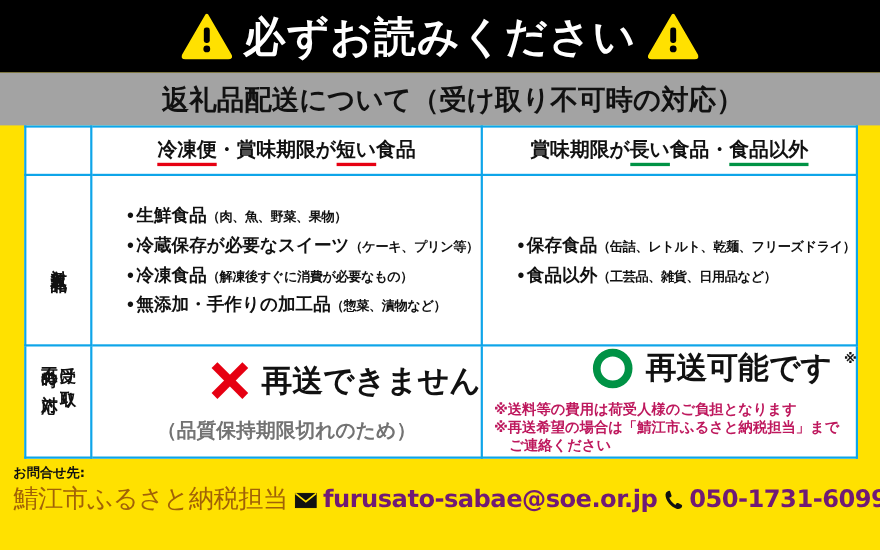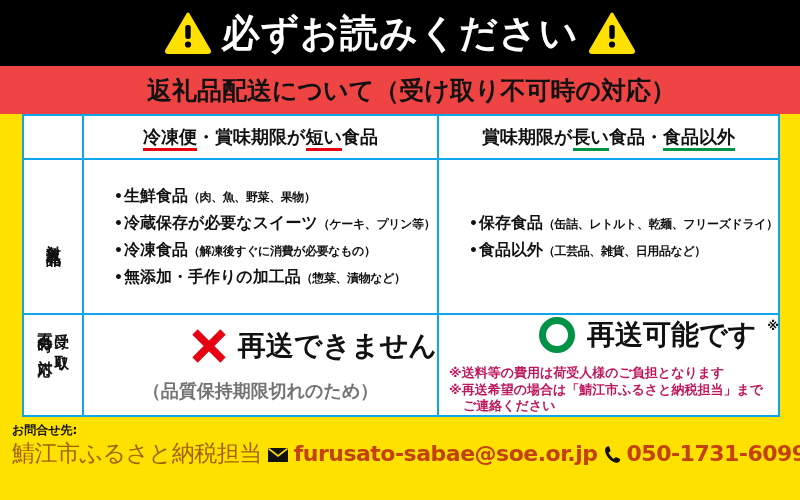--- a/index.html
+++ b/index.html
@@ -41,21 +41,21 @@
   .warn-tri {
     width: 46px;
     height: 42px;
     flex: 0 0 auto;
     display: block;
   }
 
   
   .subtitle-bar {
     height: 48px;
-    background: #ef4444;
+    background: #a3a3a3;
     display: flex;
     align-items: center;
     justify-content: center;
     padding-left: 23px;
   }
   .subtitle-text {
     color: #111111;
     font-size: 25px;
     font-weight: bold;
     letter-spacing: 0px;
@@ -219,21 +219,21 @@
   }
   .footer-dept {
     font-size: 23px;
     font-weight: normal;
     color: #a16207;
     letter-spacing: -0.5px;
   }
   .footer-mail, .footer-tel {
     font-size: 22px;
     font-weight: bold;
-    color: #c2410c;
+    color: #701a75;
     letter-spacing: -0.5px;
   }
   .ico-mail { width: 20px; height: 14px; display: inline-block; vertical-align: -1px; }
   .ico-tel  { width: 17px; height: 19px; display: inline-block; vertical-align: -3px; }
 </style>
 </head>
 <body>
 
 <div class="banner">
 

